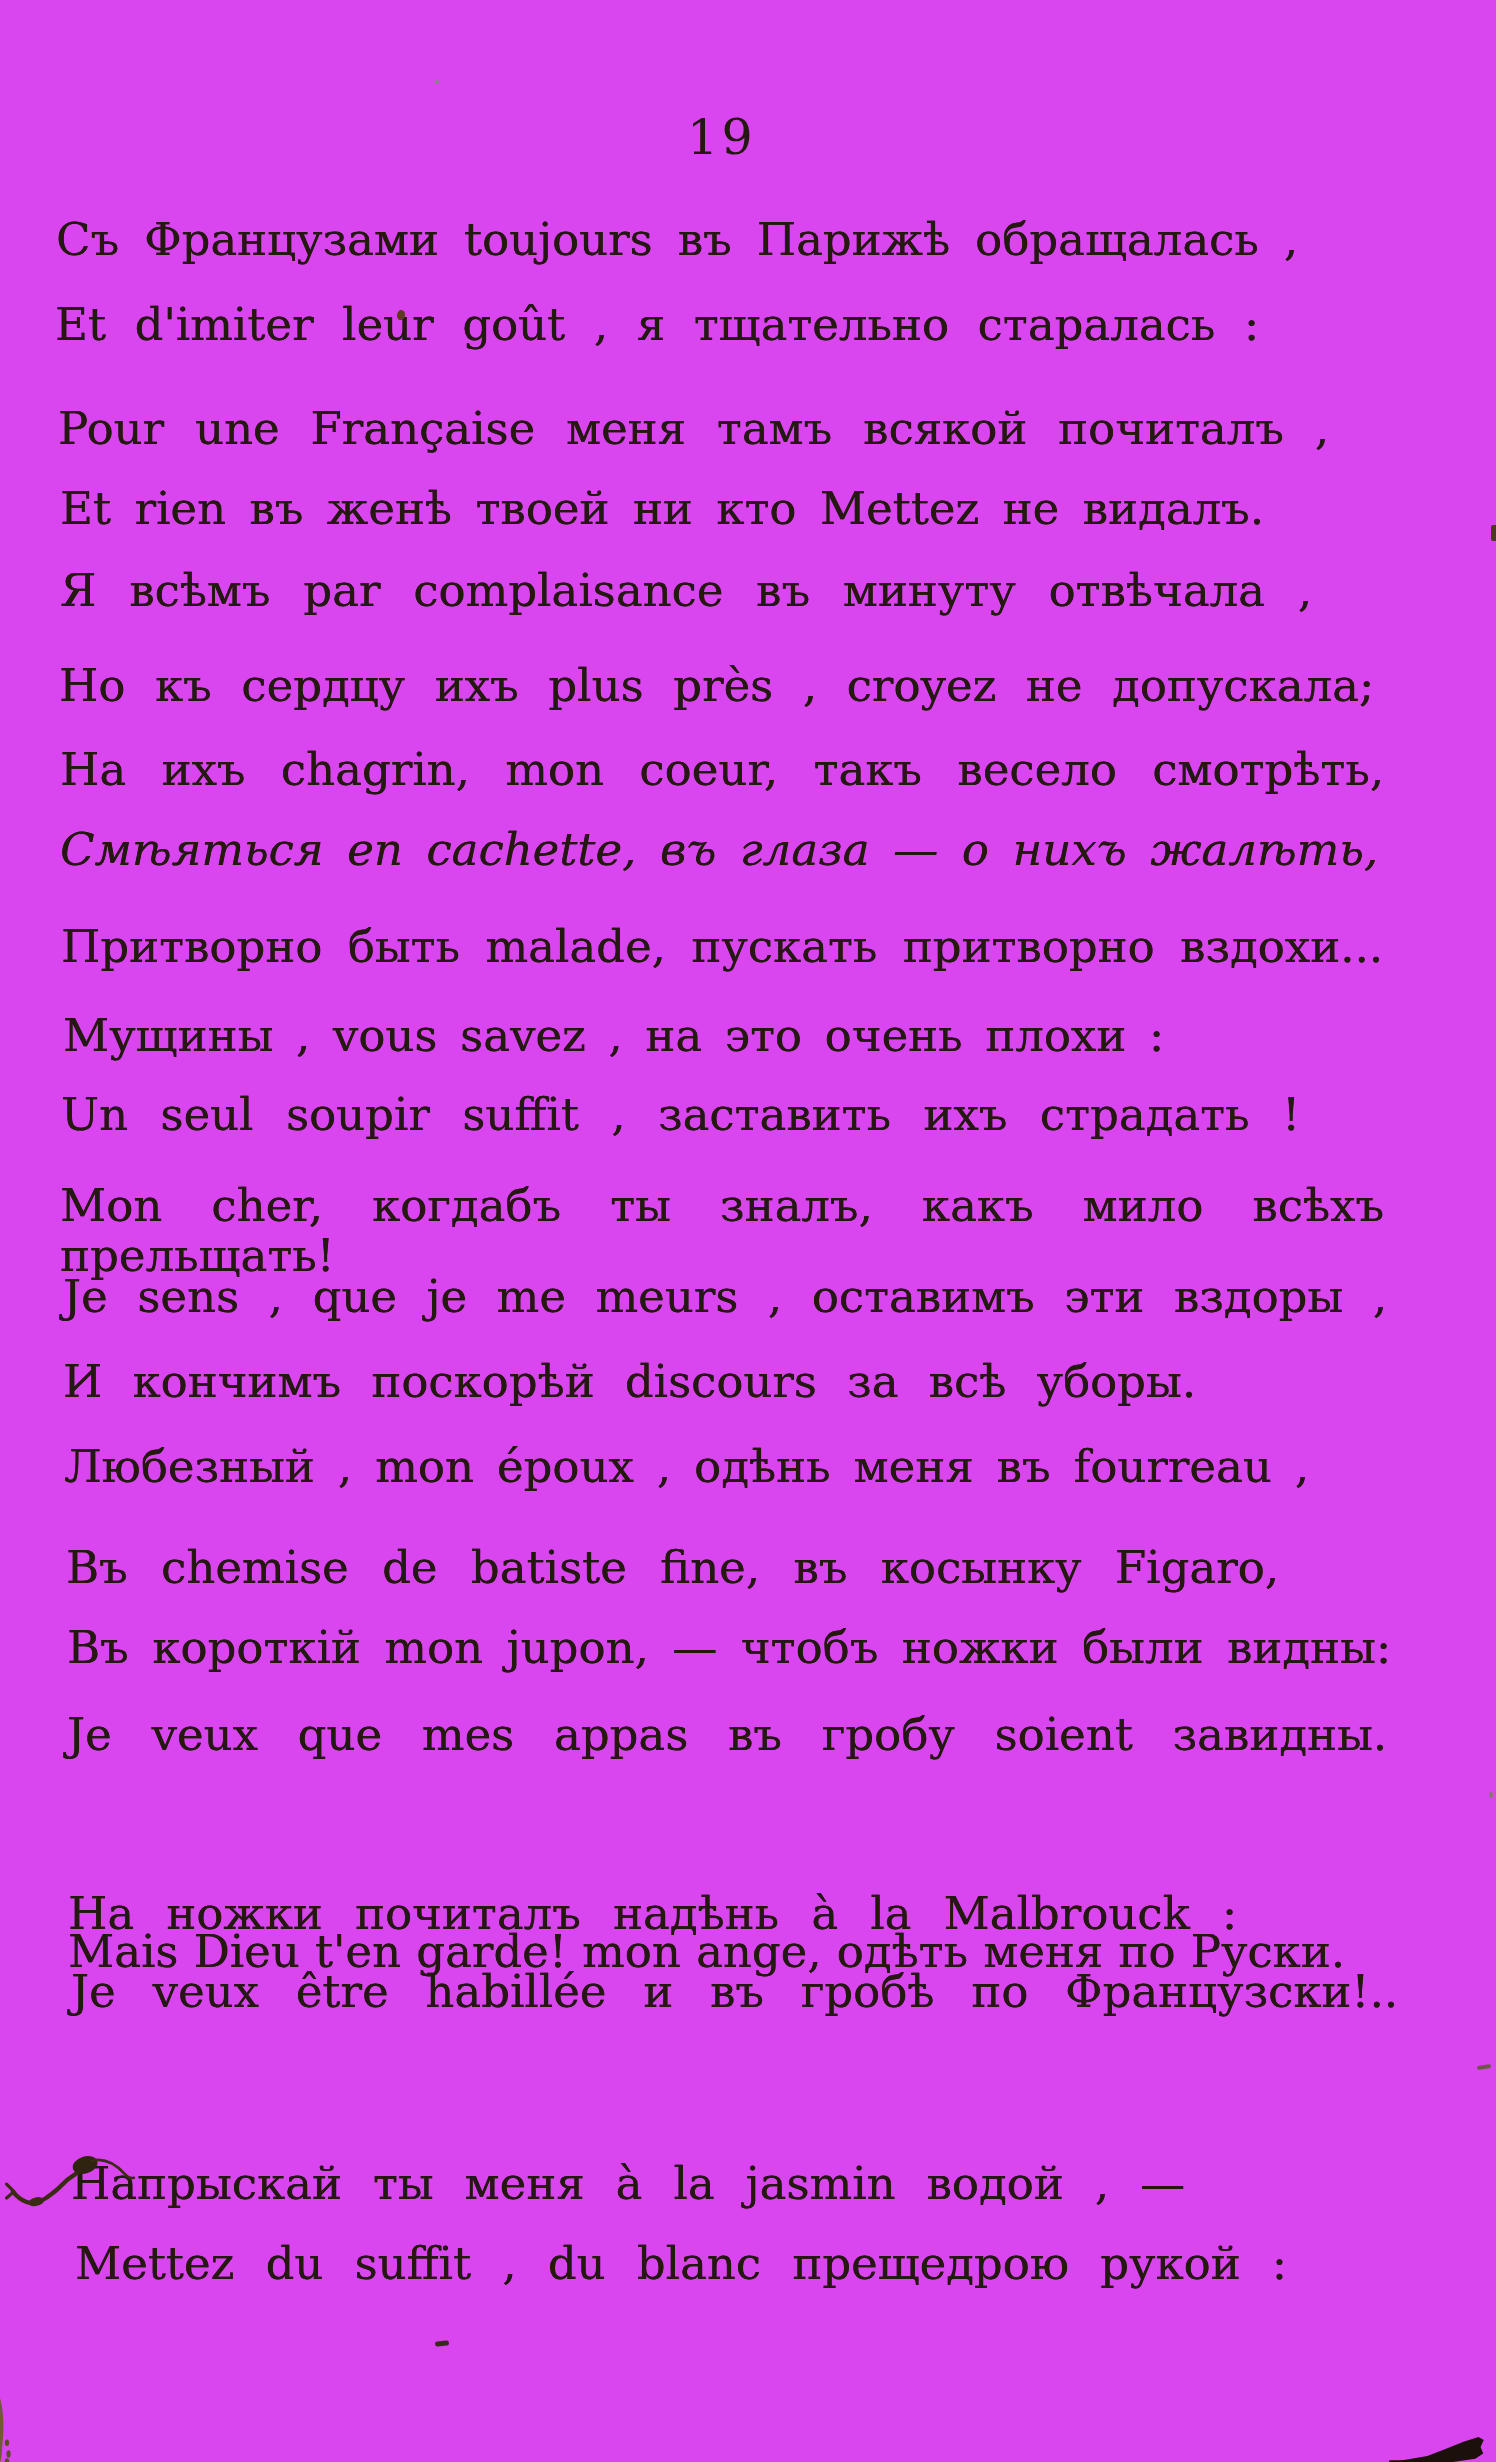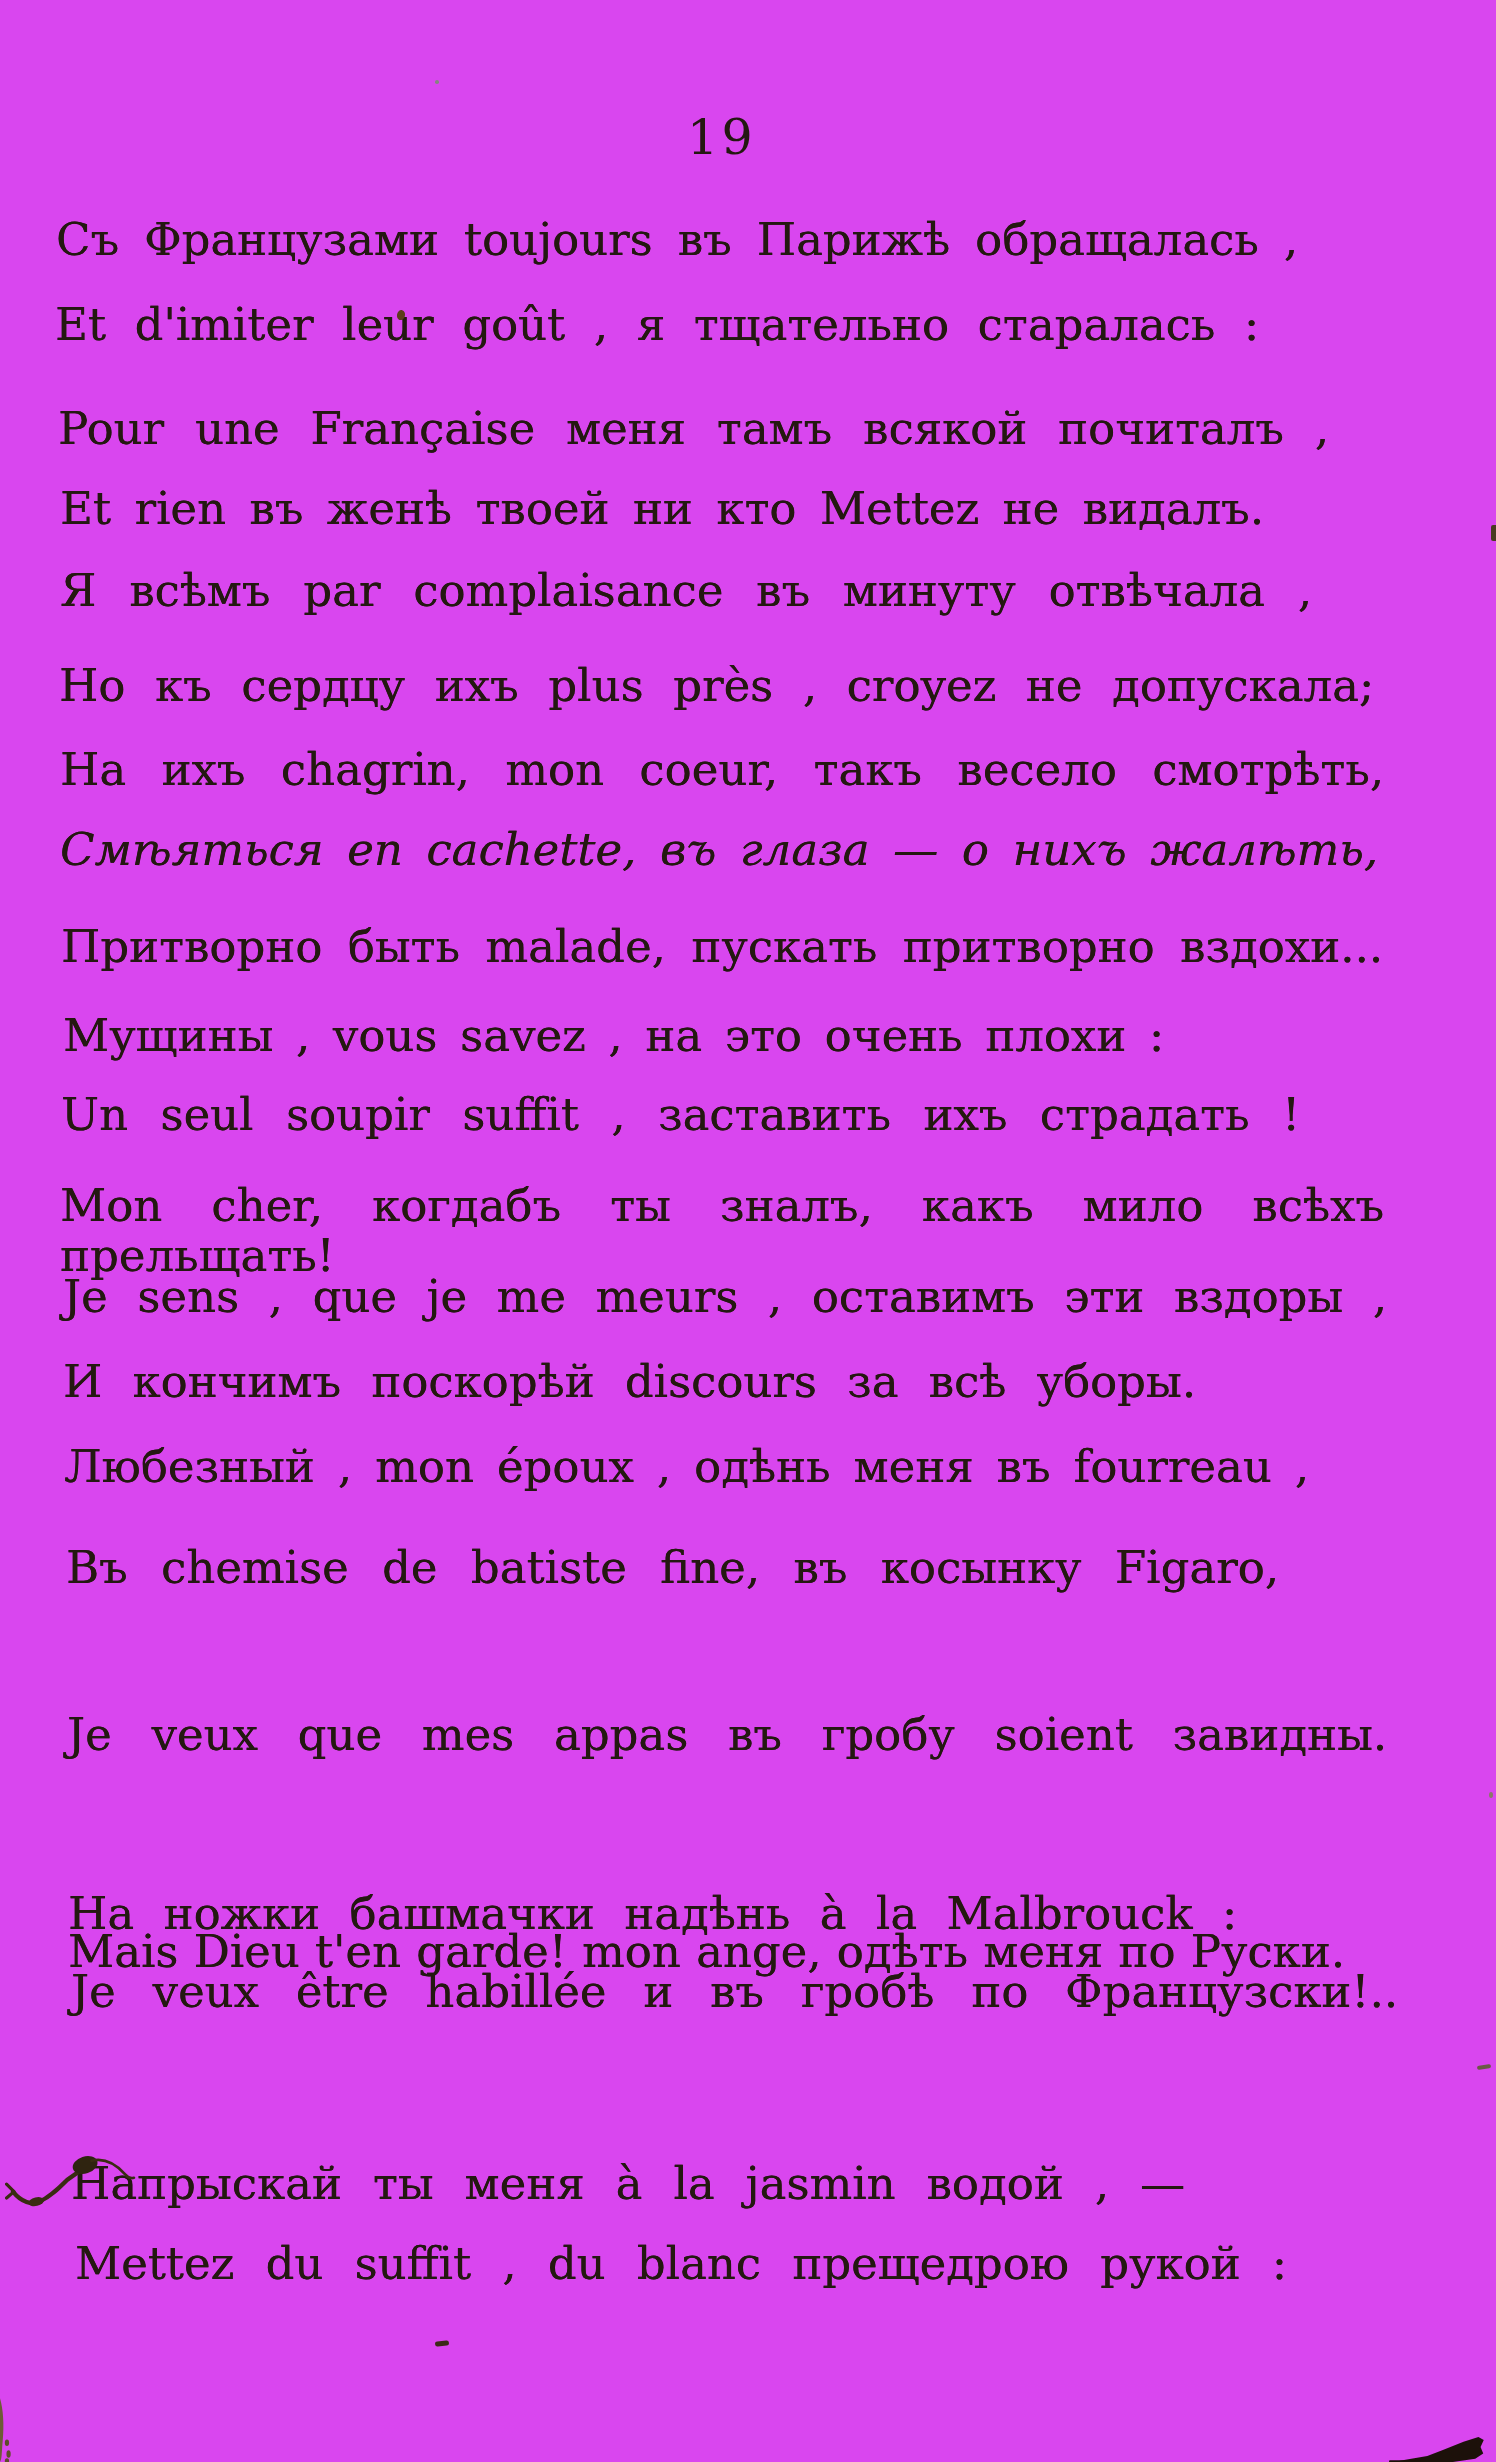--- a/index.html
+++ b/index.html
@@ -51,22 +51,23 @@
   <div class="ln" style="top:745px; left:60px; width:1324px;">На ихъ chagrin, mon coeur, такъ весело смотрѣть,</div>
   <div class="ln" style="top:825px; left:60px; width:1318px;font-style:italic;">Смѣяться en cachette, въ глаза — о нихъ жалѣть,</div>
   <div class="ln" style="top:922px; left:61px; width:1322px;">Притворно быть malade, пускать притворно вздохи...</div>
   <div class="ln" style="top:1011px; left:63px; width:1101px;">Мущины , vous savez , на это очень плохи :</div>
   <div class="ln" style="top:1090px; left:61px; width:1239px;">Un seul soupir suffit , заставить ихъ страдать !</div>
   <div class="ln" style="top:1181px; left:60px; width:1324px;">Mon cher, когдабъ ты зналъ, какъ мило всѣхъ прельщать!</div>
   <div class="ln" style="top:1272px; left:63px; width:1324px;">Je sens , que je me meurs , оставимъ эти вздоры ,</div>
   <div class="ln" style="top:1357px; left:63px; width:1133px;">И кончимъ поскорѣй discours за всѣ уборы.</div>
   <div class="ln" style="top:1442px; left:64px; width:1245px;">Любезный , mon époux , одѣнь меня въ fourreau ,</div>
   <div class="ln" style="top:1543px; left:66px; width:1213px;">Въ chemise de batiste fine, въ косынку Figaro,</div>
+  <div class="ln" style="top:1623px; left:67px; width:1324px;">Въ короткій mon jupon, — чтобъ ножки были видны:</div>
   <div class="ln" style="top:1710px; left:67px; width:1320px;">Je veux que mes appas въ гробу soient завидны.</div>
-  <div class="ln" style="top:1889px; left:68px; width:1169px;">На ножки башмачки надѣнь à la Malbrouck :</div>
+  <div class="ln" style="top:1889px; left:68px; width:1169px;">На ножки почиталъ надѣнь à la Malbrouck :</div>
   <div class="ln" style="top:1967px; left:71px; width:1327px;">Je veux être habillée и въ гробѣ по Французски!..</div>
   <div class="ln" style="top:1927px; left:68px; width:1277px;">Mais Dieu t'en garde! mon ange, одѣть меня по Руски.</div>
   <div class="ln" style="top:2159px; left:71px; width:1114px;">Напрыскай ты меня à la jasmin водой , —</div>
   <div class="ln" style="top:2239px; left:75px; width:1212px;">Mettez du suffit , du blanc прещедрою рукой :</div>
 
   <div class="mark speck" style="left:435px; top:80px; width:4.3px; height:3.7px; background:#85857f;"></div>
 
   <div class="mark speck" style="left:397px; top:310px; width:7.5px; height:10px; background:#5d3d1b; transform:rotate(12deg);"></div>
 
   <div class="mark" style="left:1491px; top:525px; width:5.3px; height:16px; background:#4a3a20; border-radius:2.1px 0 0 2.1px;"></div>

